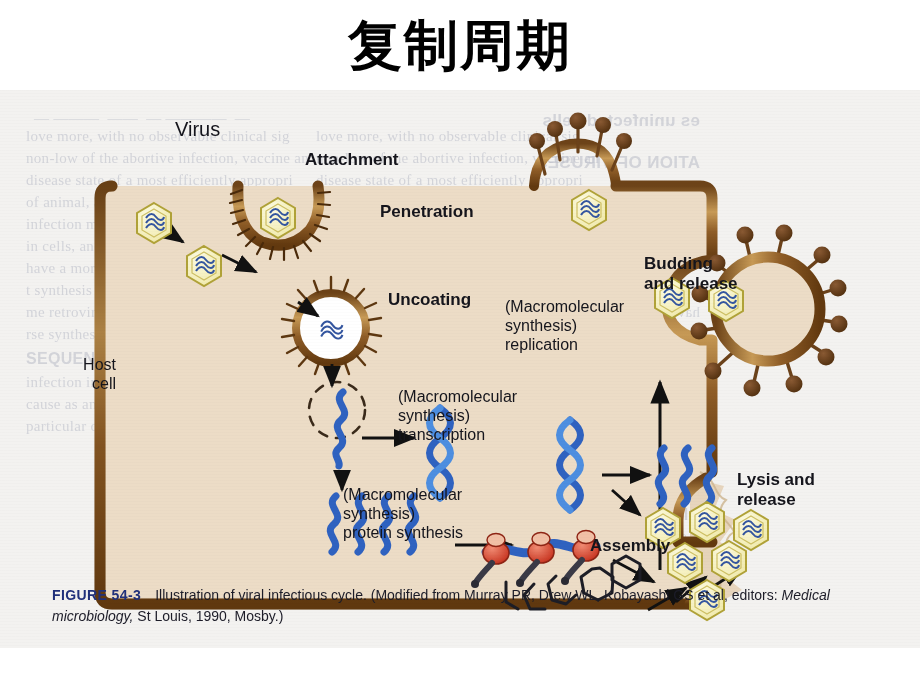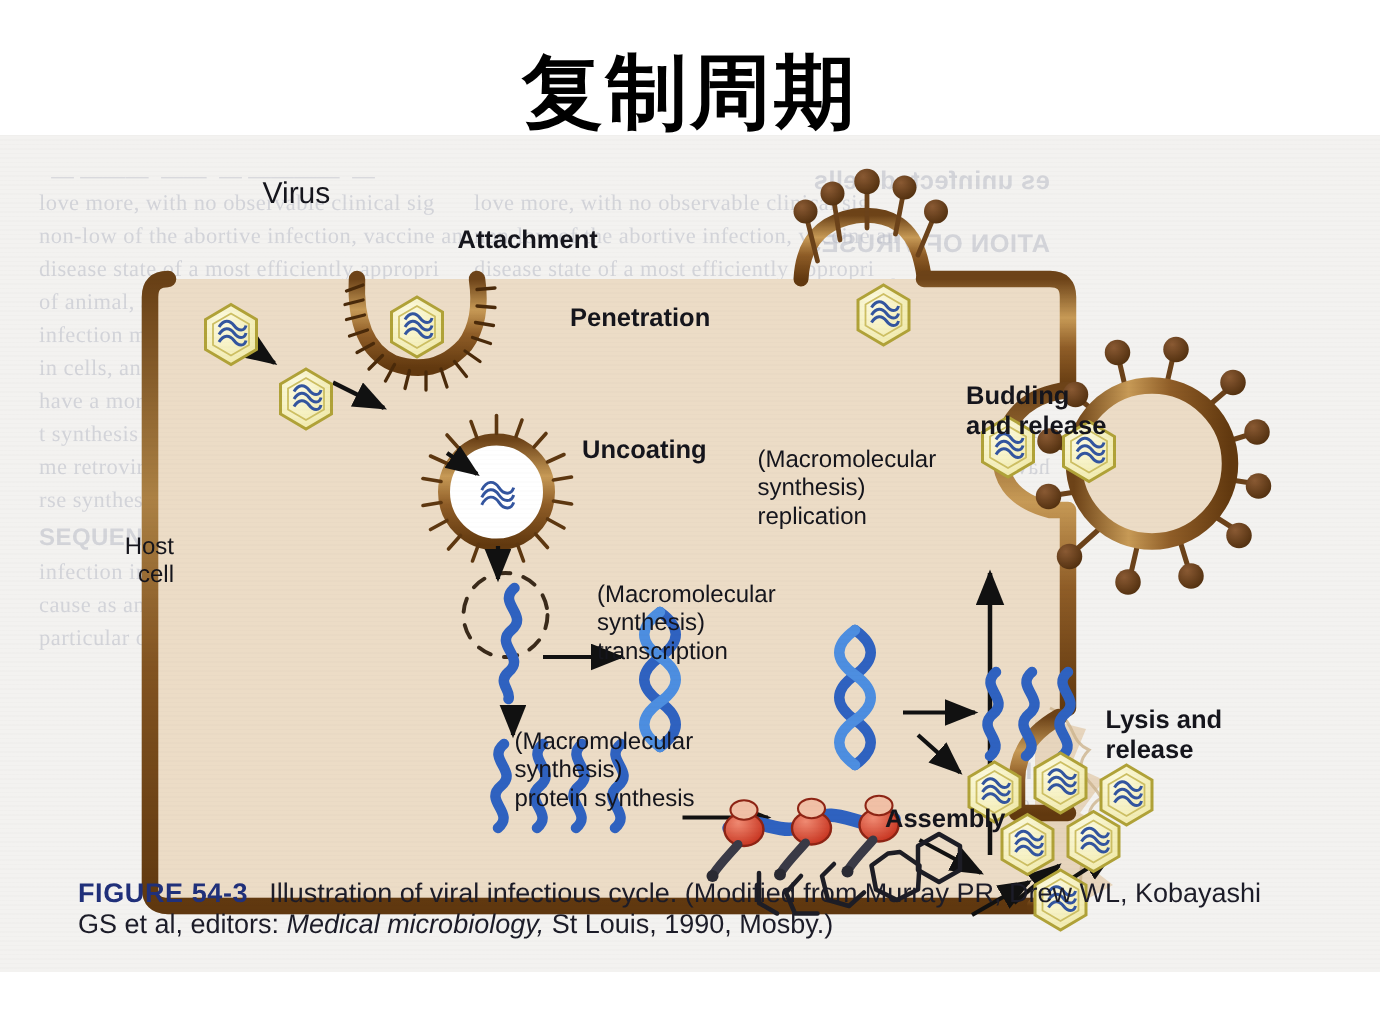--- a/index.html
+++ b/index.html
@@ -10,21 +10,21 @@
     overflow: hidden;
   }
   #slide {
     position: relative;
     width: 920px; height: 690px;
     background: #ffffff;
   }
   
   #slide-title {
     position: absolute;
-    left: 0; top: 30px;
+    left: 0; top: 14px;
     width: 920px;
     text-align: center;
     font-family: "DejaVu Serif", "Liberation Serif", serif;
     font-size: 54px;
     font-weight: 700;
     color: #000000;
     letter-spacing: 2px;
     line-height: 1.15;
   }
 
@@ -61,21 +61,21 @@
 
   
   #cell-wrap { position: absolute; left: 0; top: 0; width: 920px; height: 558px; }
 
   
   #figure-caption {
     position: absolute;
     left: 52px; top: 585px;
     width: 800px;
     font-family: "Liberation Sans", sans-serif;
-    font-size: 18px;
+    font-size: 14px;
     line-height: 21px;
     color: #1c1c28;
   }
   #figure-caption .fignum {
     color: #20307a;
     font-weight: 700;
     letter-spacing: .4px;
     margin-right: 14px;
   }
   #figure-caption .ital { font-style: italic; }

